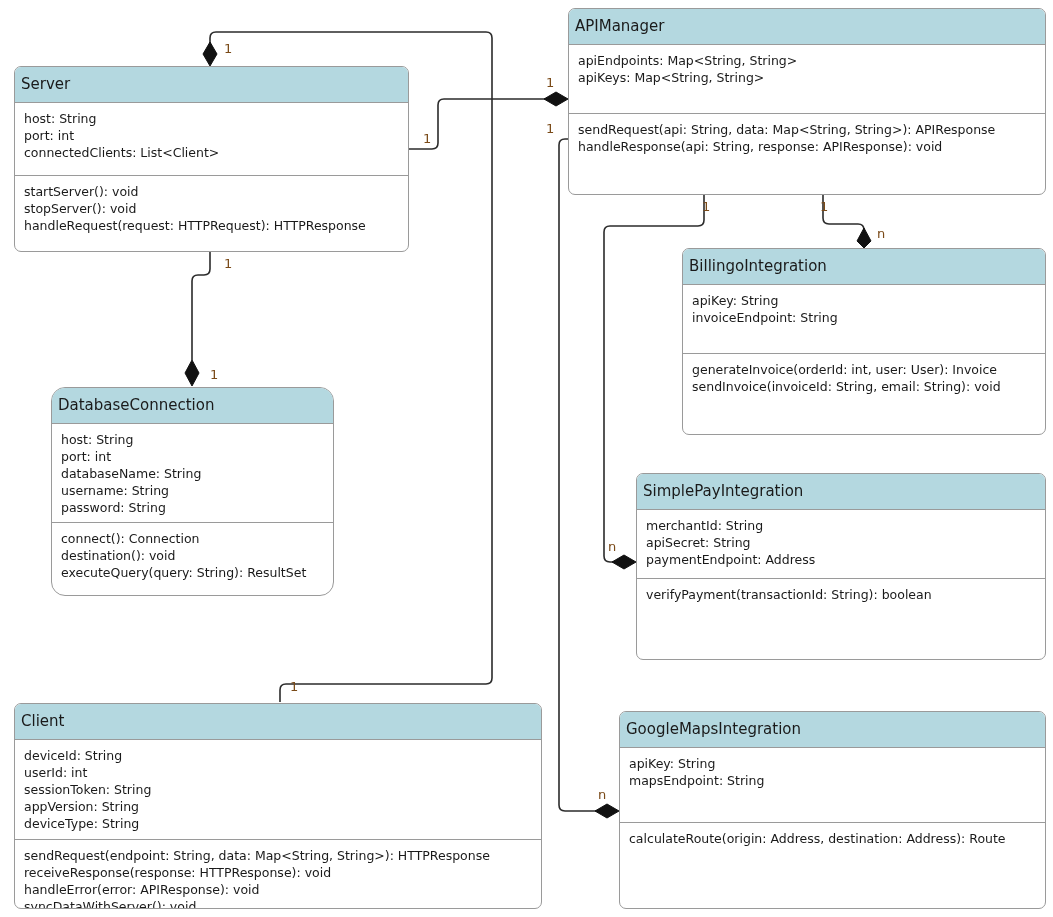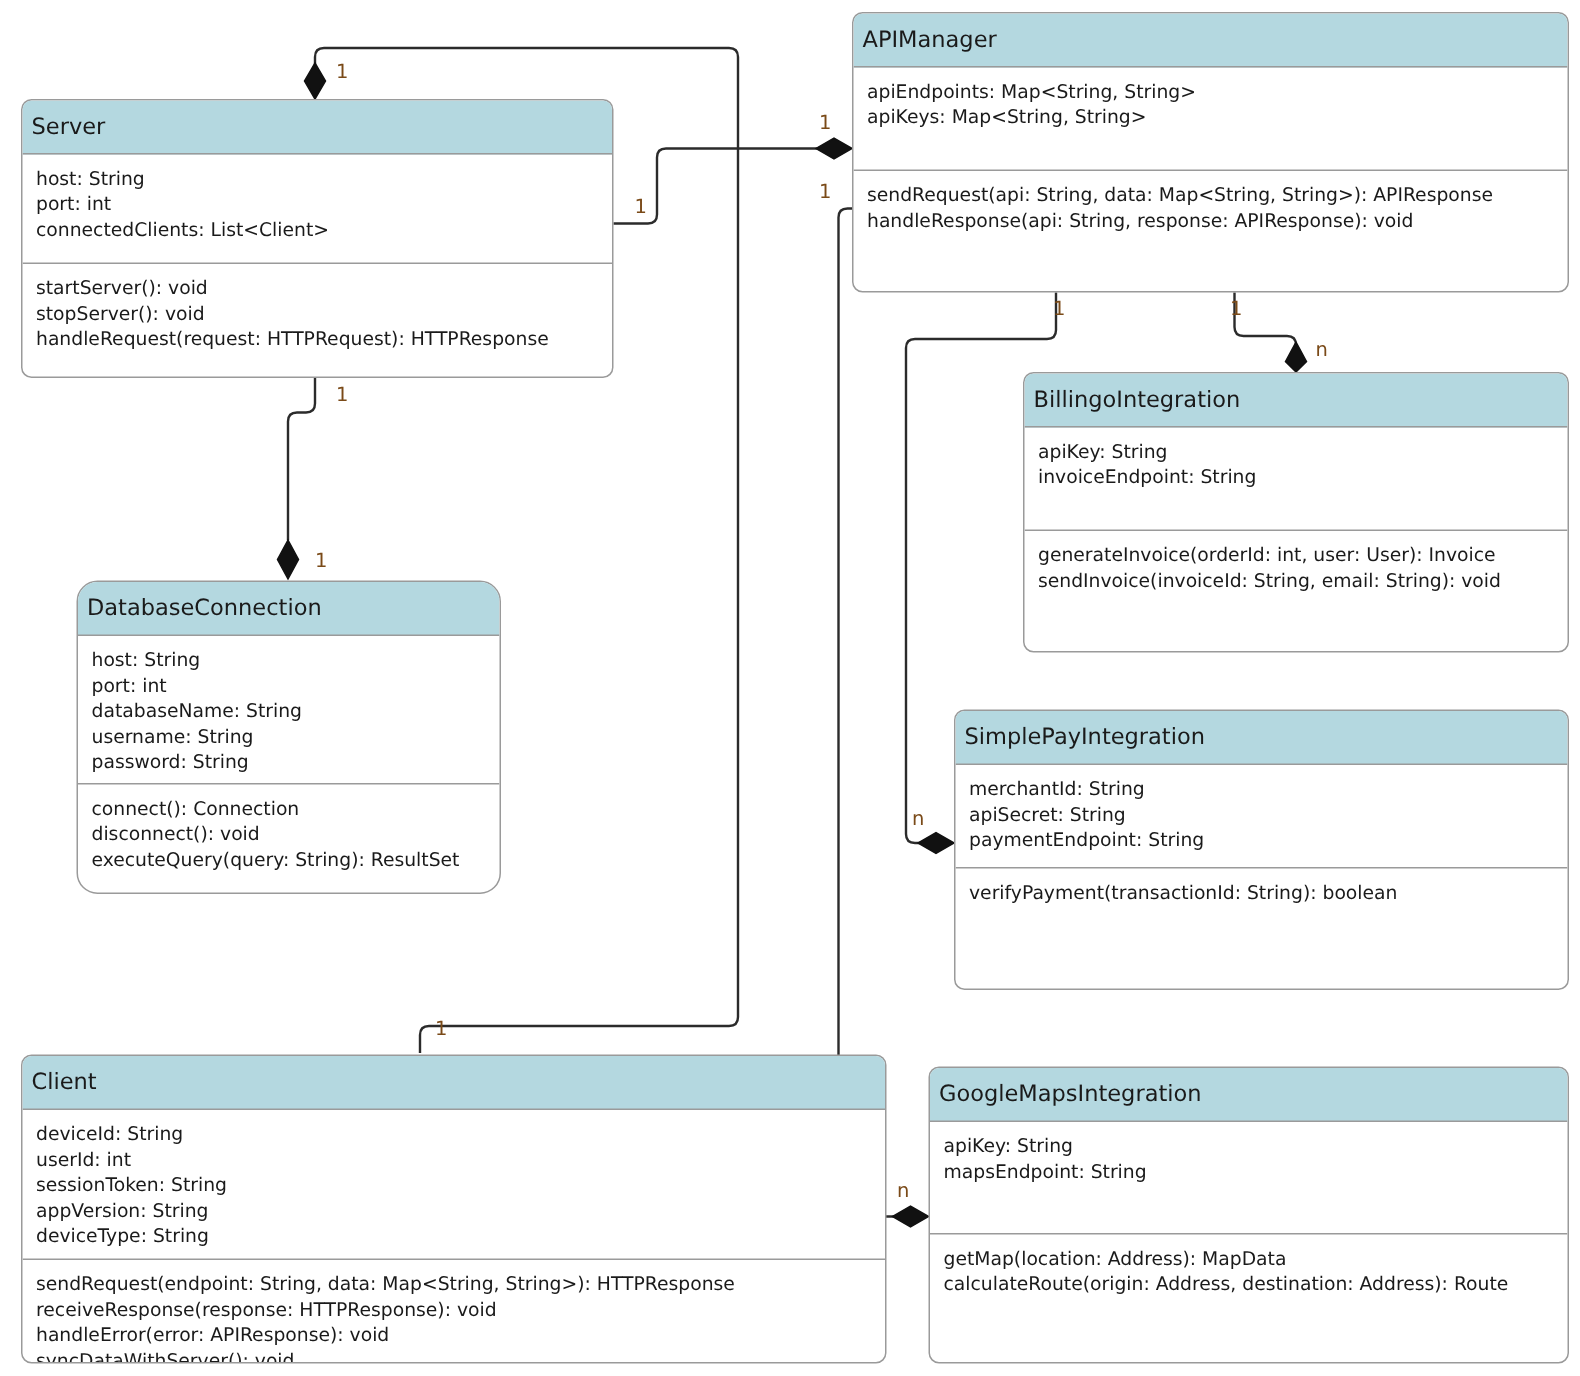--- a/index.html
+++ b/index.html
@@ -157,50 +157,49 @@
     <div class="uml-header">DatabaseConnection</div>
     <div class="uml-section uml-attrs" style="height:99px;">
       <div class="uml-line">host: String</div>
       <div class="uml-line">port: int</div>
       <div class="uml-line">databaseName: String</div>
       <div class="uml-line">username: String</div>
       <div class="uml-line">password: String</div>
     </div>
     <div class="uml-section">
       <div class="uml-line">connect(): Connection</div>
-      <div class="uml-line">disconnect(): void</div>
+      <div class="uml-line">destination(): void</div>
       <div class="uml-line">executeQuery(query: String): ResultSet</div>
     </div>
   </div>
 
   <div class="uml-class" style="left:636px; top:473px; width:410px; height:187px;">
     <div class="uml-header">SimplePayIntegration</div>
     <div class="uml-section uml-attrs" style="height:69px;">
       <div class="uml-line">merchantId: String</div>
       <div class="uml-line">apiSecret: String</div>
-      <div class="uml-line">paymentEndpoint: String</div>
+      <div class="uml-line">paymentEndpoint: Address</div>
     </div>
     <div class="uml-section">
       <div class="uml-line">verifyPayment(transactionId: String): boolean</div>
     </div>
   </div>
 
   <div class="uml-class" style="left:619px; top:711px; width:427px; height:198px;">
     <div class="uml-header">GoogleMapsIntegration</div>
     <div class="uml-section uml-attrs" style="height:75px;">
       <div class="uml-line">apiKey: String</div>
       <div class="uml-line">mapsEndpoint: String</div>
     </div>
     <div class="uml-section">
-      <div class="uml-line">getMap(location: Address): MapData</div>
       <div class="uml-line">calculateRoute(origin: Address, destination: Address): Route</div>
     </div>
   </div>
 
-  <div class="uml-class" style="left:14px; top:703px; width:577px; height:206px;">
+  <div class="uml-class" style="left:14px; top:703px; width:528px; height:206px;">
     <div class="uml-header">Client</div>
     <div class="uml-section uml-attrs" style="height:100px;">
       <div class="uml-line">deviceId: String</div>
       <div class="uml-line">userId: int</div>
       <div class="uml-line">sessionToken: String</div>
       <div class="uml-line">appVersion: String</div>
       <div class="uml-line">deviceType: String</div>
     </div>
     <div class="uml-section">
       <div class="uml-line">sendRequest(endpoint: String, data: Map&lt;String, String&gt;): HTTPResponse</div>

